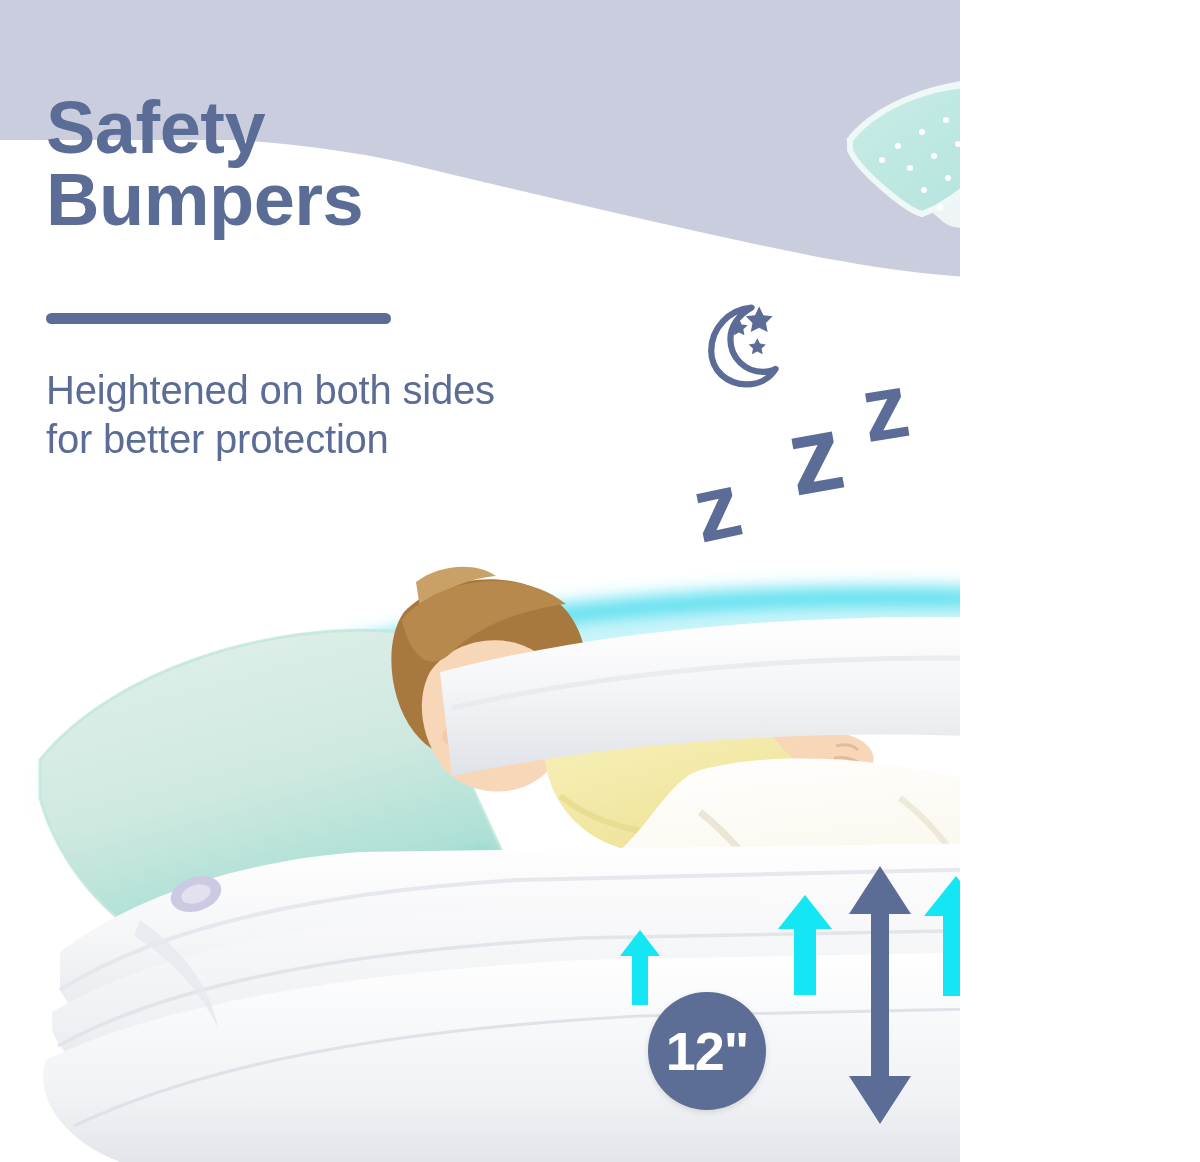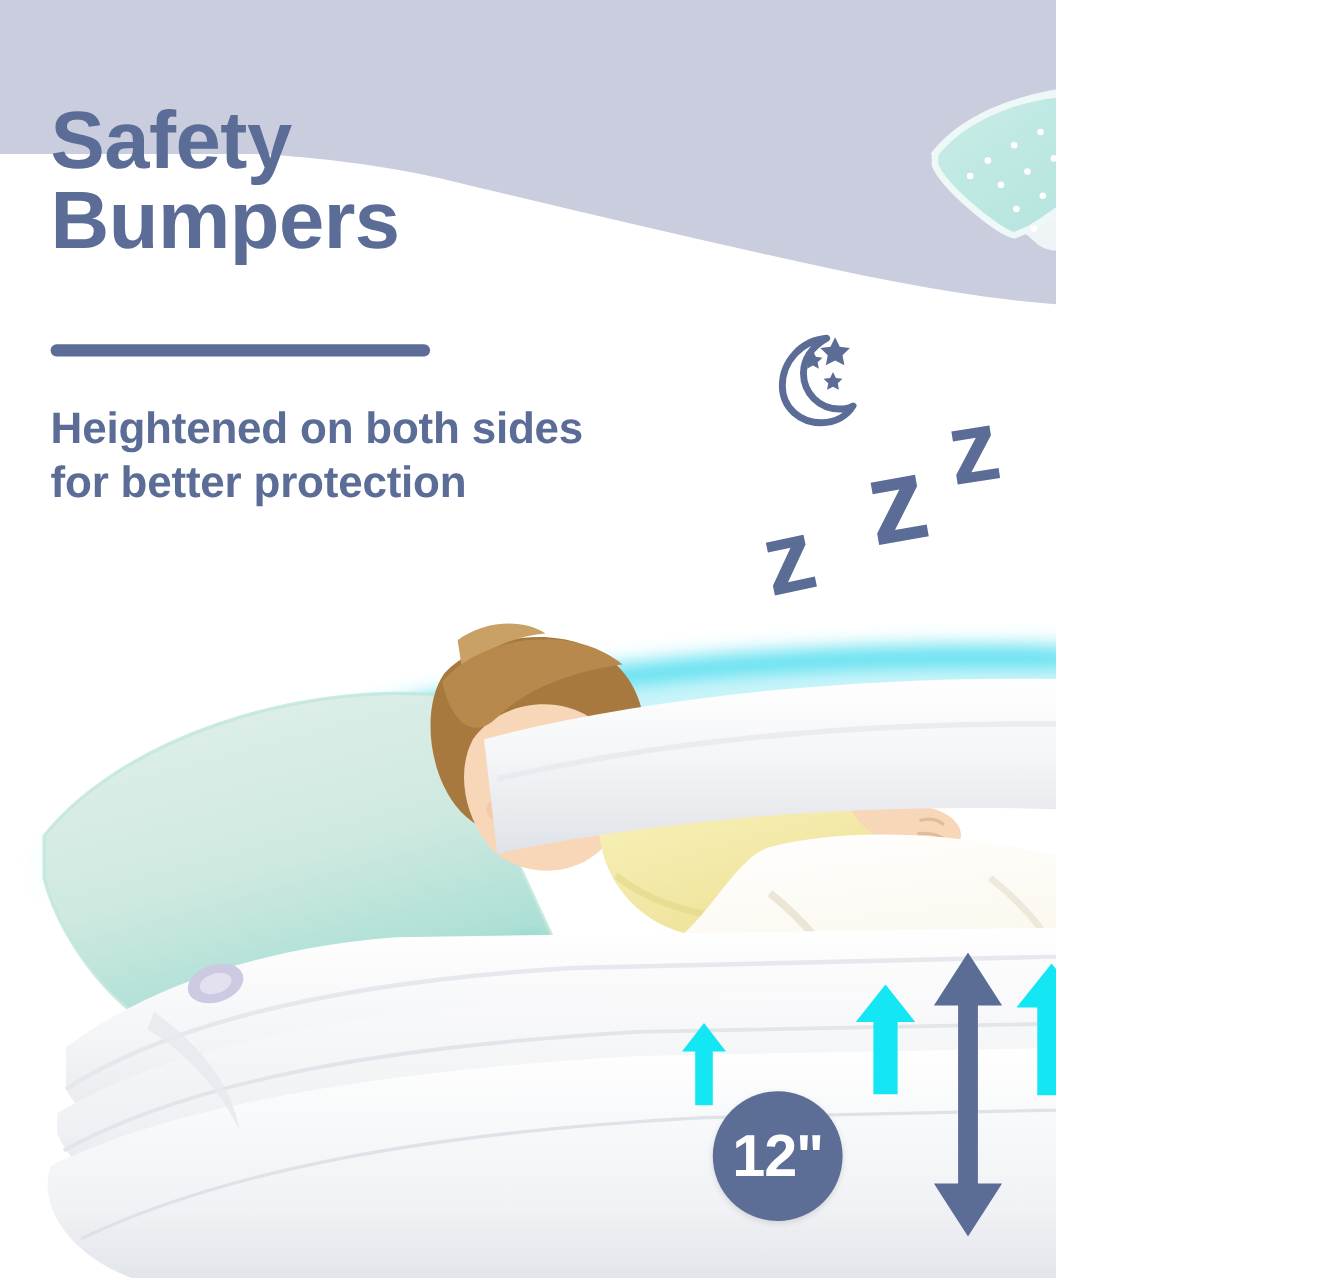--- a/index.html
+++ b/index.html
@@ -25,21 +25,21 @@
     white-space:pre-line;
   }
   .rule{
     position:absolute;left:46px;top:313px;
     width:345px;height:11px;border-radius:6px;
     background:#5b6d96;
   }
   .subhead{
     position:absolute;left:46px;top:366px;
     font-size:40px;line-height:1.22;
-    font-weight:700;letter-spacing:-0.2px;
+    font-weight:400;letter-spacing:-0.2px;
     color:#5b6d96;
     white-space:pre-line;
   }
 
   
   .icon-moon{position:absolute;left:692px;top:296px;width:96px;height:96px;}
   .icon-cloud{position:absolute;left:975px;top:445px;width:130px;height:110px;}
   .zzz{position:absolute;color:#5b6d96;font-weight:700;font-family:"Liberation Sans",sans-serif;}
   .z1{left:694px;top:455px;font-size:92px;transform:rotate(-12deg);}
   .z2{left:788px;top:392px;font-size:108px;transform:rotate(-10deg);}

